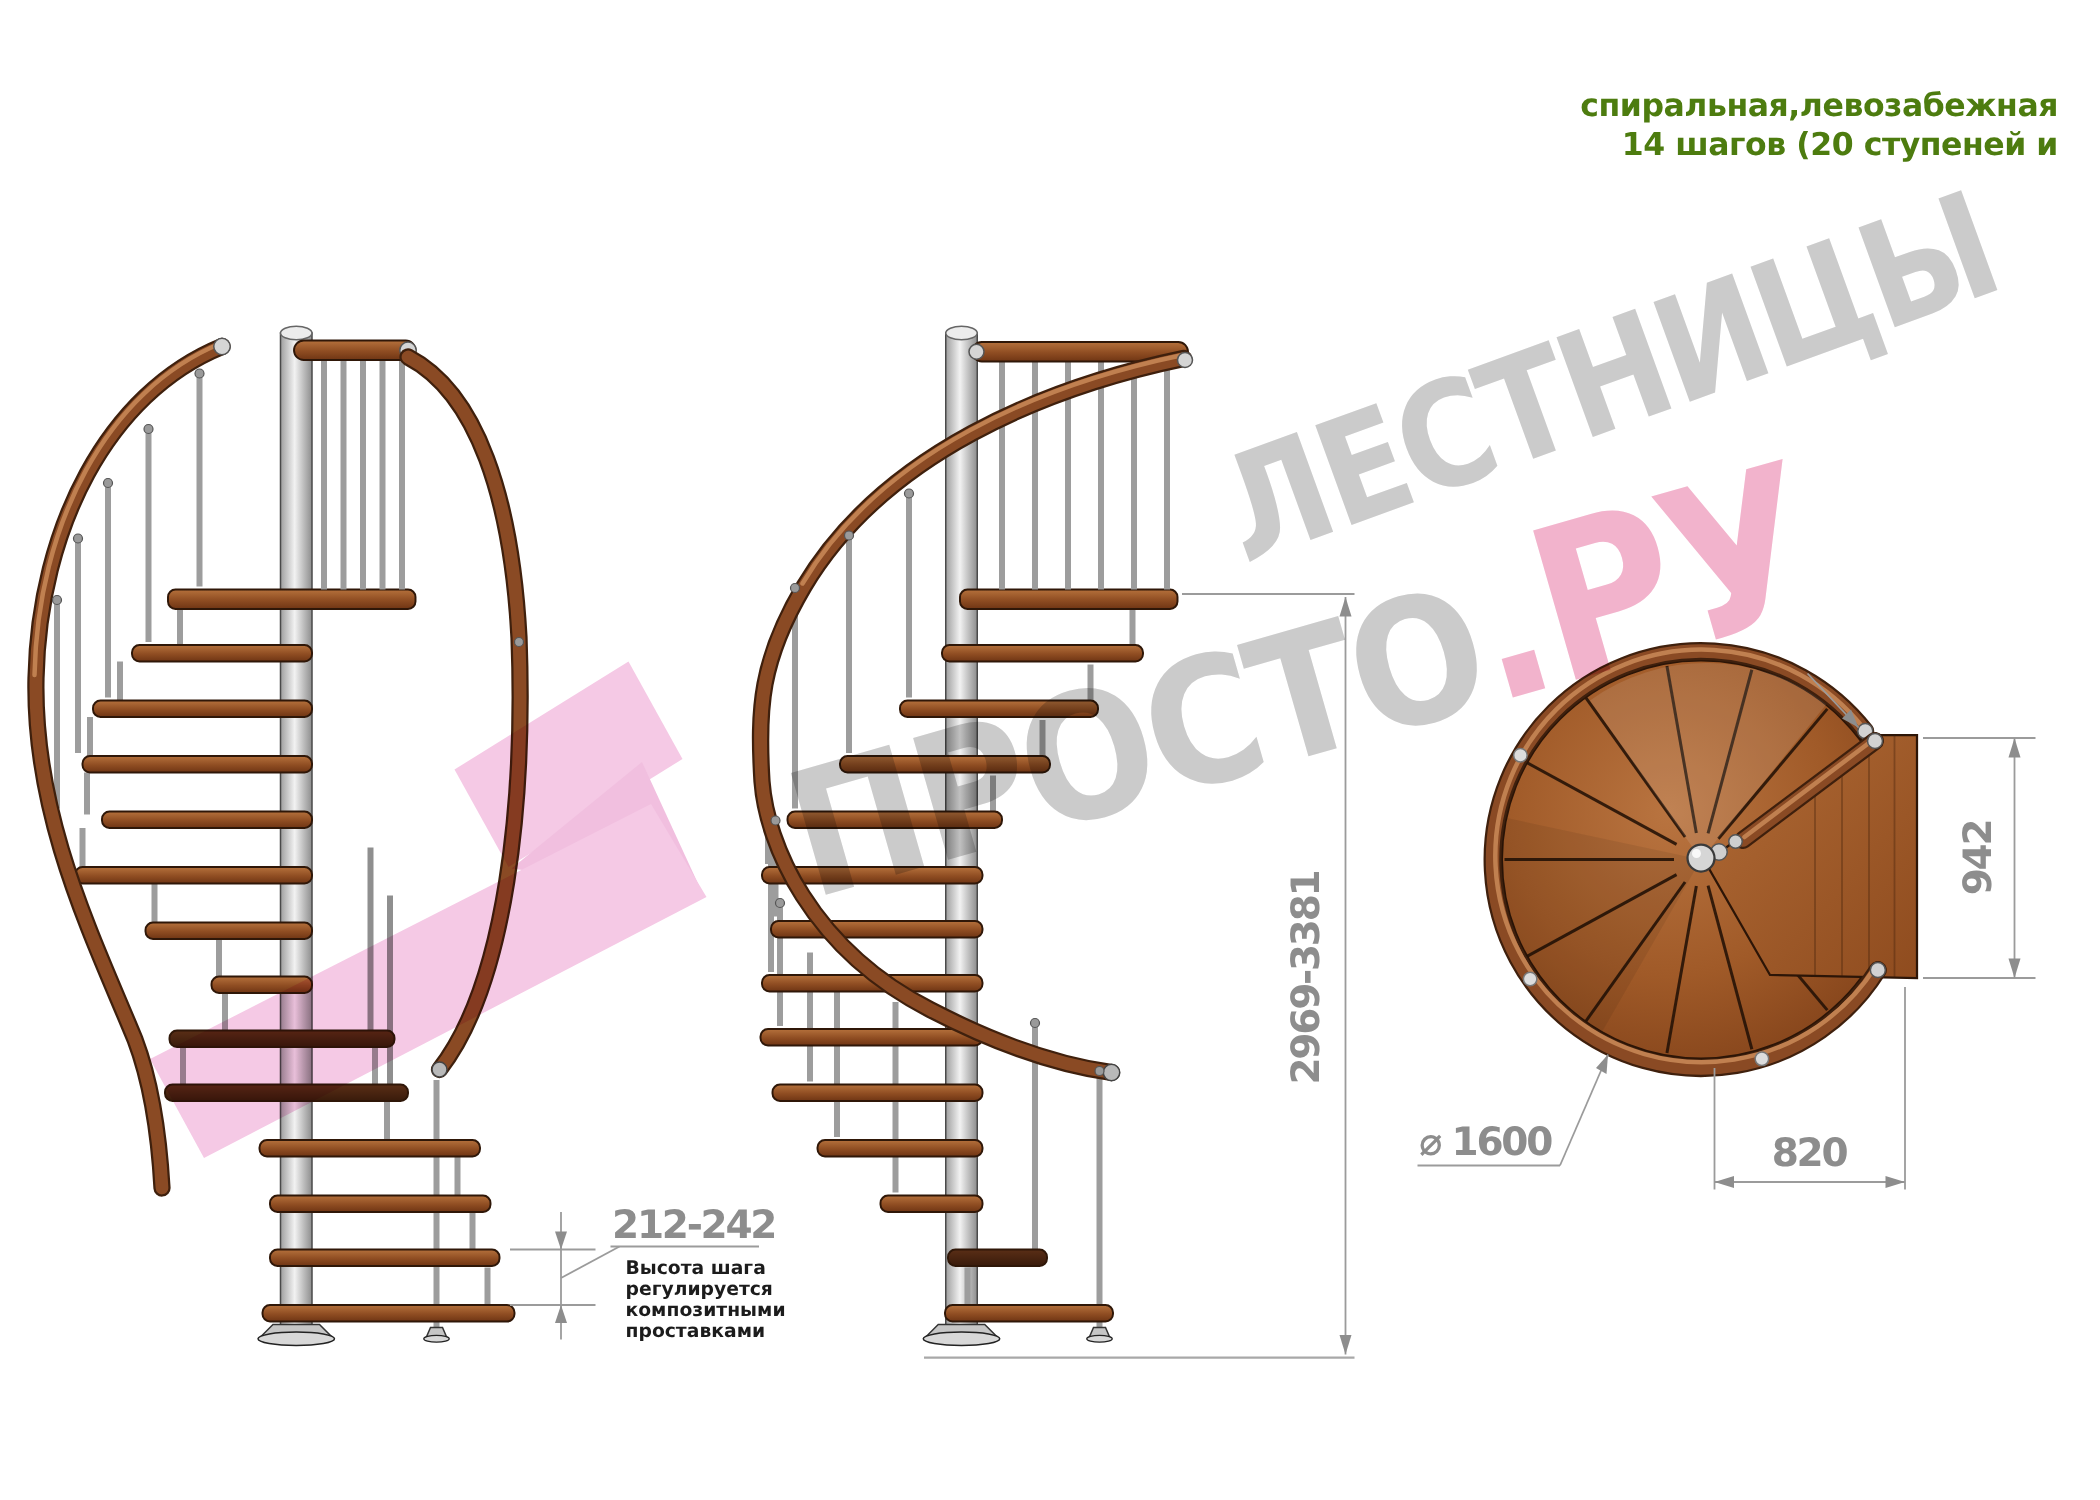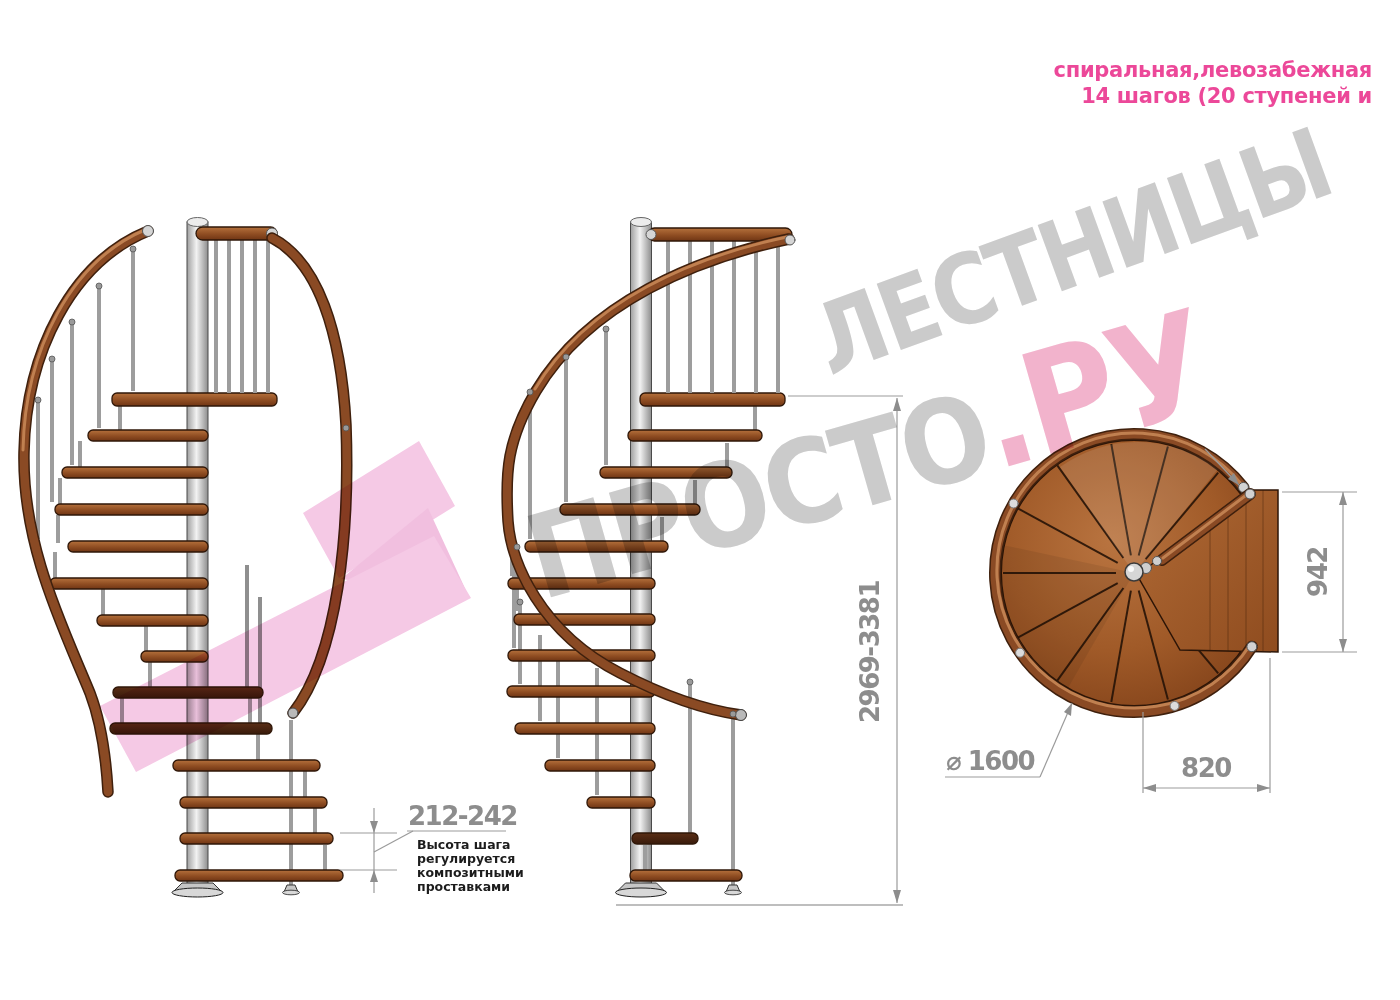--- a/index.html
+++ b/index.html
@@ -1,20 +1,20 @@
 <!DOCTYPE html>
 <html><head>
 <meta charset="utf-8">
 <style>
   html,body{margin:0;padding:0;background:#ffffff;}
   #stage{position:relative;width:1400px;height:1000px;background:#ffffff;overflow:hidden;
          font-family:"DejaVu Sans","Liberation Sans",sans-serif;}
   #diagram{position:absolute;left:0;top:0;z-index:2;}
   .header-block{position:absolute;top:58px;right:28px;z-index:3;text-align:right;
-    font-size:21px;line-height:1.23;font-weight:600;color:#ec4899;letter-spacing:-0.3px;}
+    font-size:21px;line-height:1.23;font-weight:600;color:#4d7c0f;letter-spacing:-0.3px;}
   .wm-layer{position:absolute;left:0;top:0;width:1400px;height:1000px;z-index:6;
     pointer-events:none;mix-blend-mode:multiply;}
   .wm-word-top{position:absolute;left:818px;top:288px;font-weight:bold;font-size:97px;
     color:#cbcbcb;letter-spacing:-3px;white-space:nowrap;
     transform:rotate(-20deg) scaleX(0.88);transform-origin:0 50%;}
   .wm-word-bottom{position:absolute;left:528px;top:470px;font-weight:bold;white-space:nowrap;
     transform:rotate(-16deg) scaleX(0.9);transform-origin:0 50%;}
   .wm-gray{font-size:116px;color:#cbcbcb;letter-spacing:-3px;}
   .wm-pink{font-size:142px;color:#f2b3cc;letter-spacing:-4px;}
   svg text{font-family:"DejaVu Sans","Liberation Sans",sans-serif;}

